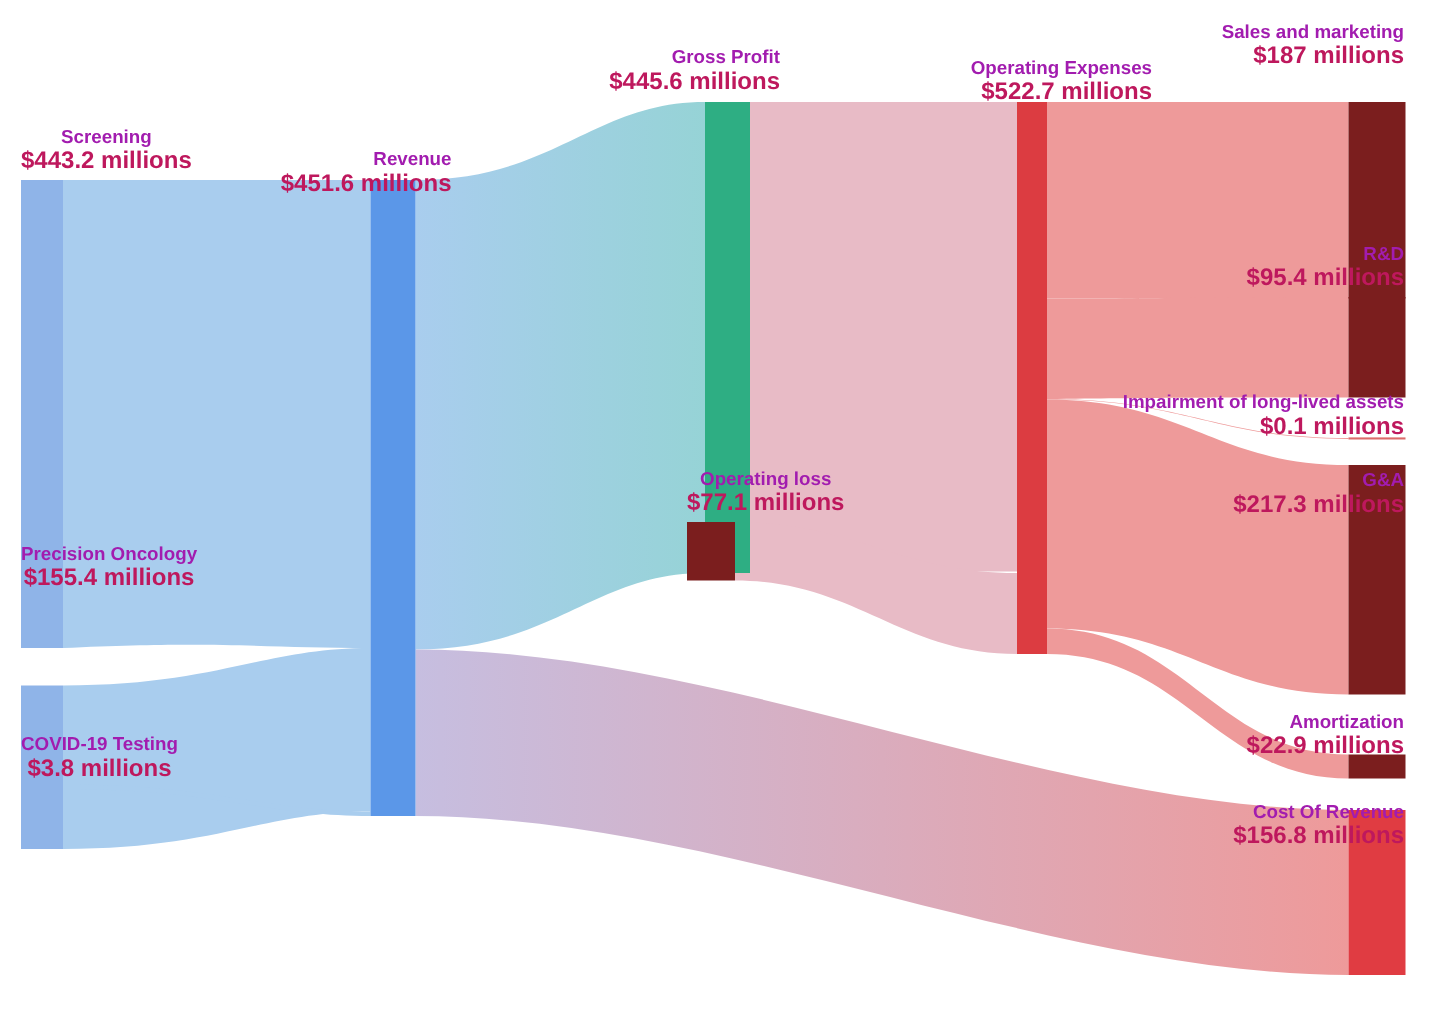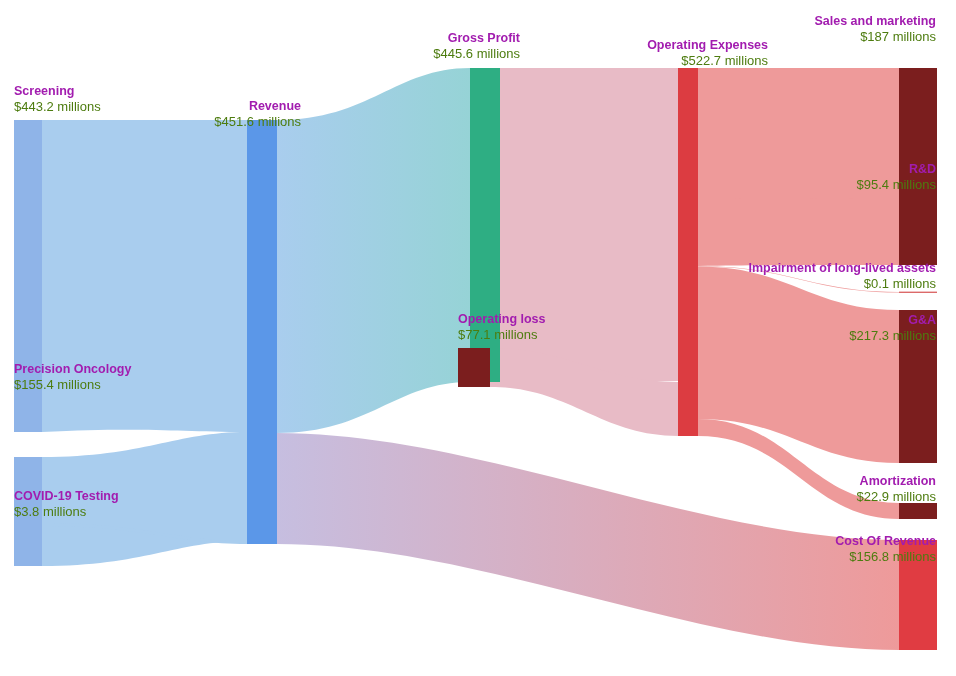--- a/index.html
+++ b/index.html
@@ -2,23 +2,23 @@
 <html><head>
 <meta charset="utf-8">
 <style>
   html,body{margin:0;padding:0;background:#ffffff;}
   body{width:956px;height:676px;overflow:hidden;
        font-family:"Liberation Sans","DejaVu Sans",sans-serif;}
   #stage{position:relative;width:956px;height:676px;background:#fff;}
   svg.sankey{position:absolute;left:0;top:0;width:956px;height:676px;display:block;}
   .lbl{position:absolute;white-space:nowrap;line-height:1.18;}
   .lbl .nm{font-size:12.5px;font-weight:bold;color:#a21caf;display:block;}
-  .lbl .vl{font-size:13px;font-weight:normal;color:#4d7c0f;display:block;}
+  .lbl .vl{font-size:16px;font-weight:bold;color:#be185d;display:block;}
   .lbl.r{text-align:right;}
-  .lbl.l{text-align:left;}
+  .lbl.l{text-align:center;}
 </style>
 </head>
 <body>
 
 <div id="stage">
 
   <svg class="sankey" viewBox="0 0 956 676">
     <defs>
       <linearGradient id="gradRevGP" x1="0" y1="0" x2="1" y2="0">
         <stop offset="0%" stop-color="#A9CDEE"></stop>

